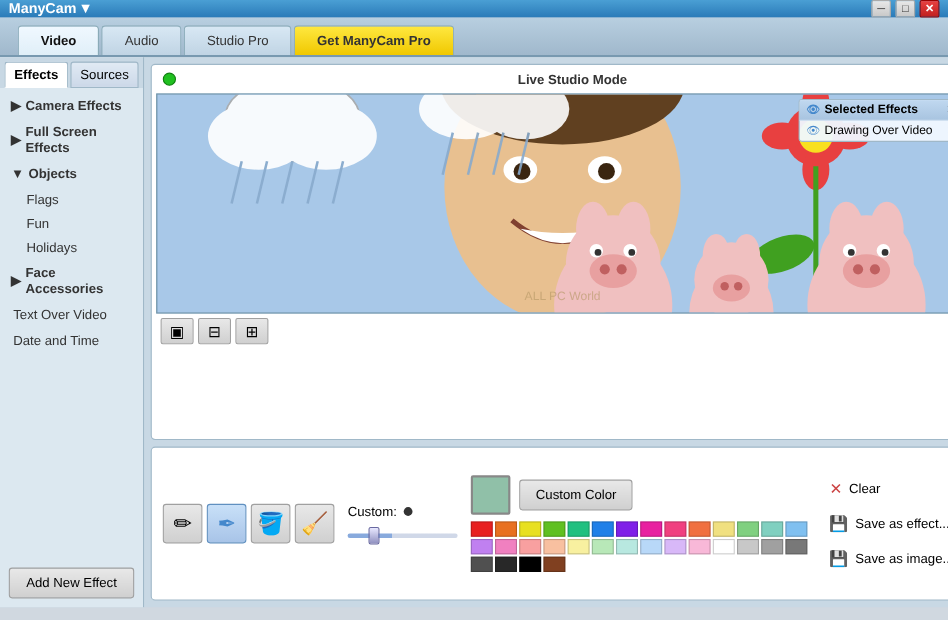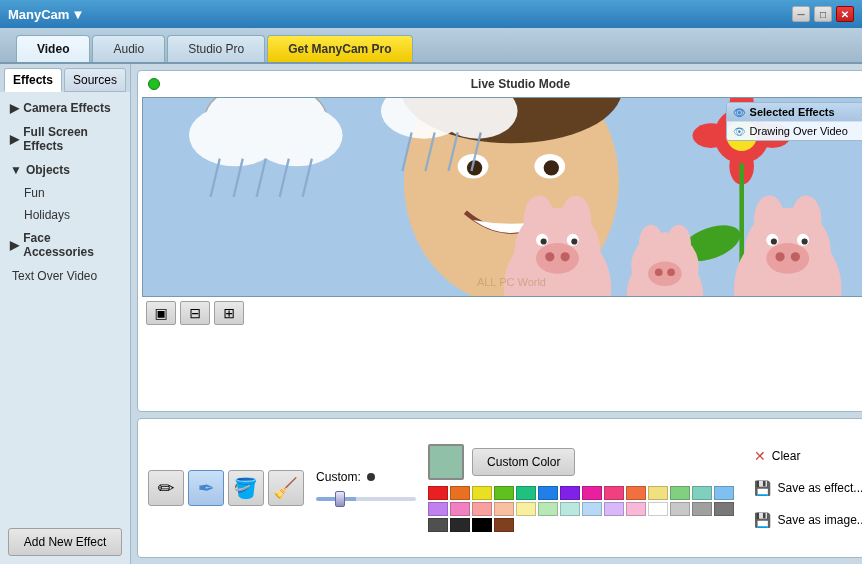--- a/index.html
+++ b/index.html
@@ -1,23 +1,23 @@
 <!DOCTYPE html>
 <html><head>
   <meta charset="utf-8">
   <style>
     * { box-sizing: border-box; margin: 0; padding: 0; }
     body { font-family: 'Segoe UI', Tahoma, Arial, sans-serif; font-size: 12px; background: #d0d8e0; width: 862px; height: 564px; overflow: hidden; }
 
     
     #titlebar {
       background: linear-gradient(to bottom, #4a9fd4, #2a7ab8);
-      height: 28px;
-      display: flex;
-      align-items: center;
+      height: 16px;
+      display: flex;
+      align-items: flex-start;
       padding: 0 8px;
       color: white;
       font-weight: bold;
       font-size: 13px;
     }
     #titlebar-controls { margin-left: auto; display: flex; gap: 4px; }
     .title-btn {
       width: 18px; height: 16px; border: 1px solid #aaa; border-radius: 2px;
       background: linear-gradient(to bottom, #e8e8e8, #c8c8c8);
       display: flex; align-items: center; justify-content: center;
@@ -394,27 +394,29 @@
         <span>Camera Effects</span>
       </div>
       <div class="sidebar-group">
         <span>▶</span>
         <span>Full Screen Effects</span>
       </div>
       <div class="sidebar-group">
         <span>▼</span>
         <span>Objects</span>
       </div>
+      <div class="sidebar-sub-item">Flags</div>
       <div class="sidebar-sub-item">Fun</div>
       <div class="sidebar-sub-item">Holidays</div>
       <div class="sidebar-group">
         <span>▶</span>
         <span>Face Accessories</span>
       </div>
       <div class="sidebar-item">Text Over Video</div>
+      <div class="sidebar-item">Date and Time</div>
     </div>
     <div id="add-effect-btn">Add New Effect</div>
   </div>
 
   <div id="center-area">
 
     <div id="video-area">
       <div id="video-header">
         <div class="live-dot"></div>
         <div id="live-mode-label">Live Studio Mode</div>

